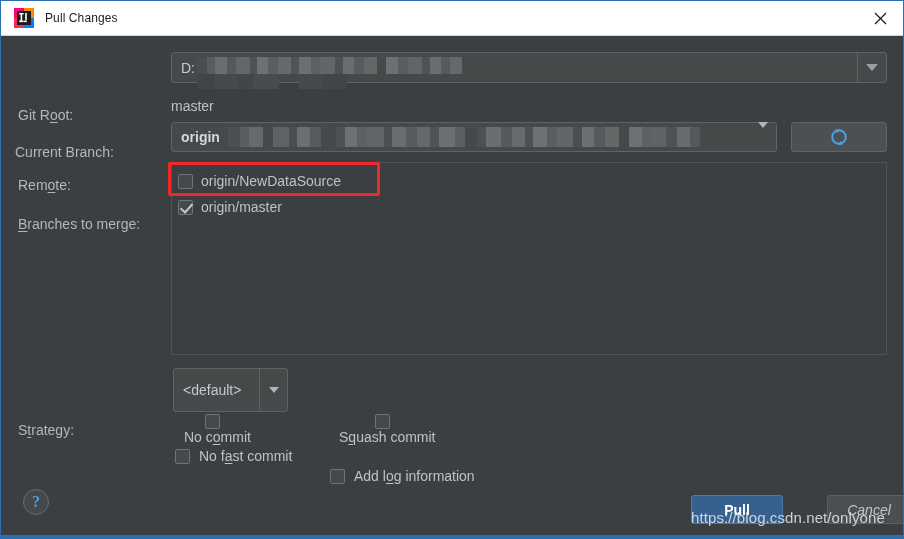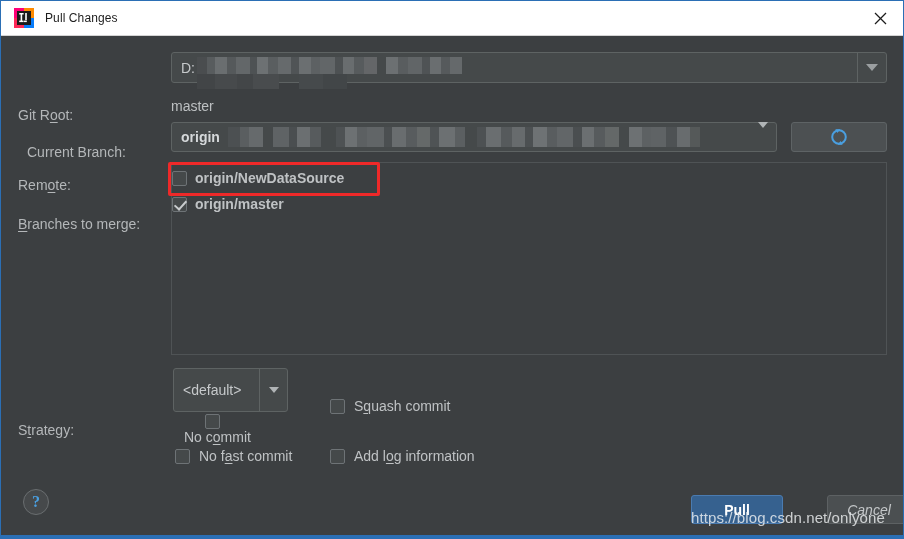--- a/index.html
+++ b/index.html
@@ -131,23 +131,23 @@
 
   
   #branch-list {
     position: absolute;
     background: #3c3f41;
     border: 1px solid #4f5355;
   }
   .branch-row {
     position: absolute;
     display: flex;
-    align-items: center;
+    align-items: flex-end;
     height: 22px;
-    font-weight: bold;
+    padding-left: 6px;
   }
   .branch-label {
     font-size: 14px;
     color: #bfc2c4;
     margin-left: 8px;
     white-space: nowrap;
   }
 
   .cb {
     width: 15px; height: 15px;
@@ -311,21 +311,21 @@
           <i style="width:26px;background:#494c4e"></i>
           <i style="width:20px;background:#41 4446"></i>
           <i style="width:24px;background:#464a4c"></i>
           <i style="width:24px;background:#424648"></i>
       </div>
       <div class="arrow-seg">
         <span class="tri"></span>
       </div>
     </div>
 
-    <div class="label" style="left:26px; top:62px;">Current Branch:</div>
+    <div class="label" style="left:14px; top:62px;">Current Branch:</div>
     <div class="static-val" style="left:170px; top:62px;">master</div>
 
     <div class="label" style="left:17px; top:95px;"><span>Rem</span><u>o</u><span>te:</span></div>
 
     <div class="field" id="remote-field" style="left:170px; top:86px; width:606px; height:30px;">
       <span class="val bold">origin</span>
       <div class="mosaic" style="left:56px; top:4px; width:528px; height:20px;">
         <i style="width:12px;background:#4c5052"></i>
           <i style="width:9px;background:#5a5e60"></i>
           <i style="width:14px;background:#666a6c"></i>
@@ -400,31 +400,31 @@
       <div class="arrow-seg" style="width:28px;">
         <span class="tri small"></span>
       </div>
     </div>
 
     <div class="optrow" style="left:174px; top:378px;flex-direction:column;">
       <span class="cb"></span>
       <span class="cbl"><span>No c</span><u>o</u><span>mmit</span></span>
     </div>
 
-    <div class="optrow" style="left:329px; top:362px;">
+    <div class="optrow" style="left:329px; top:378px;flex-direction:column;">
       <span class="cb"></span>
       <span class="cbl"><span>S</span><u>q</u><span>uash commit</span></span>
     </div>
 
     <div class="optrow" style="left:174px; top:412px;">
       <span class="cb"></span>
       <span class="cbl"><span>No f</span><u>a</u><span>st commit</span></span>
     </div>
 
-    <div class="optrow" style="left:329px; top:412px;">
+    <div class="optrow" style="left:329px; top:432px;">
       <span class="cb"></span>
       <span class="cbl"><span>Add l</span><u>o</u><span>g information</span></span>
     </div>
 
   </div>
 
   <div id="help-btn">
     <span>?</span>
   </div>
 

